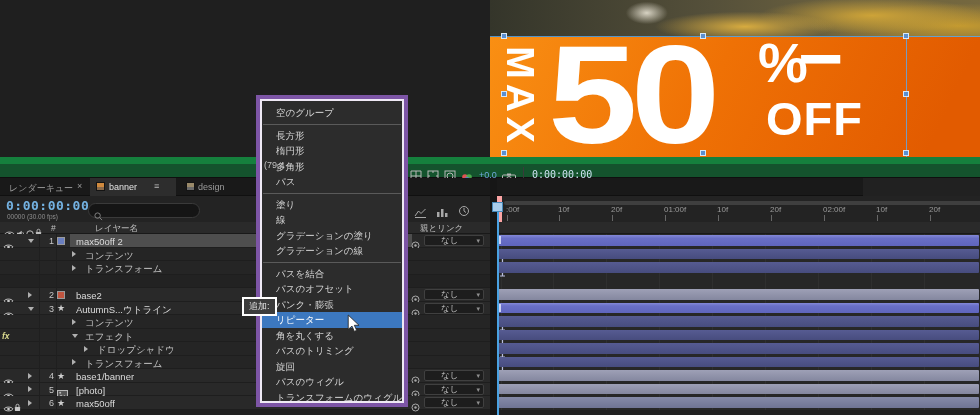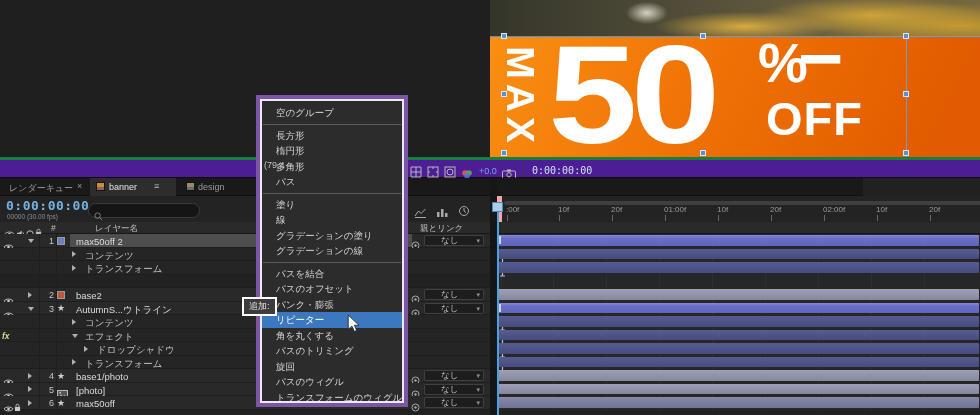--- a/index.html
+++ b/index.html
@@ -22,22 +22,22 @@
 .bfifty{position:absolute;left:58px;top:-12px;font-size:140px;font-weight:bold;color:#fff;
  line-height:1;letter-spacing:-6px;transform:scaleX(1.15);transform-origin:left top}
 .bpct{position:absolute;left:268px;top:-2px;font-size:56px;font-weight:bold;color:#fff;line-height:1}
 .bdash{position:absolute;left:308px;top:-18px;font-size:78px;font-weight:bold;color:#fff;line-height:1}
 .boff{position:absolute;left:276px;top:58px;font-size:47px;font-weight:bold;color:#fff;line-height:1;letter-spacing:1px}
 .selh{position:absolute;left:490px;top:36px;width:490px;height:1px;background:rgba(90,170,240,.8)}
 .selv{position:absolute;left:906px;top:36px;width:1px;height:121px;background:rgba(90,170,240,.8)}
 .hd{position:absolute;width:6px;height:6px;background:#5b8fd0;border:1px solid #d8e8f8}
 
 
-.vtoolbar{position:absolute;left:0;top:157px;width:980px;height:21px;background:#4c1d95;
- border-top:3px solid #15803d;border-bottom:1px solid #0f0f0f;color:#bdbdbd}
+.vtoolbar{position:absolute;left:0;top:157px;width:980px;height:21px;background:#14532d;
+ border-top:7px solid #15803d;border-bottom:1px solid #0f0f0f;color:#bdbdbd}
 .vtb-ic{position:absolute;color:#b8b8b8}
 .expo{position:absolute;left:479px;top:6px;font-size:9px;color:#6fa8dc}
 .vtime{position:absolute;left:532px;top:5px;font-size:10px;color:#cfe2f2;font-family:"DejaVu Sans Mono",monospace}
 .vsep{position:absolute;left:523px;top:3px;width:1px;height:14px;background:#3a3a3a}
 .zoomlab{position:absolute;left:264px;top:160px;font-size:9px;color:#c2c2c2;z-index:11}
 
 
 .tabs{position:absolute;left:0;top:178px;width:863px;height:18px;background:#191919;border-bottom:1px solid #101010}
 .tablabel{position:absolute;font-size:9px;color:#9a9a9a}
 .activetab{position:absolute;left:90px;top:0;width:86px;height:18px;background:#2d2d2d}
@@ -425,21 +425,21 @@
     <div class="bar b-dim"></div>
   </div>
 
   <div class="trow layer" style="top:369px">
     <span class="eye"><svg width="11" height="8">
           <use href="#i-eye"></use>
         </svg></span>
     <span class="tw closed" style="left:28px"></span>
     <span class="num">4</span>
     <span class="licon star">★</span>
-    <span class="lname">base1/photo</span>
+    <span class="lname">base1/banner</span>
     <span class="pwhip"><svg width="9" height="9">
           <use href="#i-whip"></use>
         </svg></span>
     <span class="pdrop"><span>なし</span><span class="caret">▾</span></span>
     <div class="bar b-gray"></div>
   </div>
 
   <div class="trow layer" style="top:382.5px">
     <span class="eye"><svg width="11" height="8">
           <use href="#i-eye"></use>

